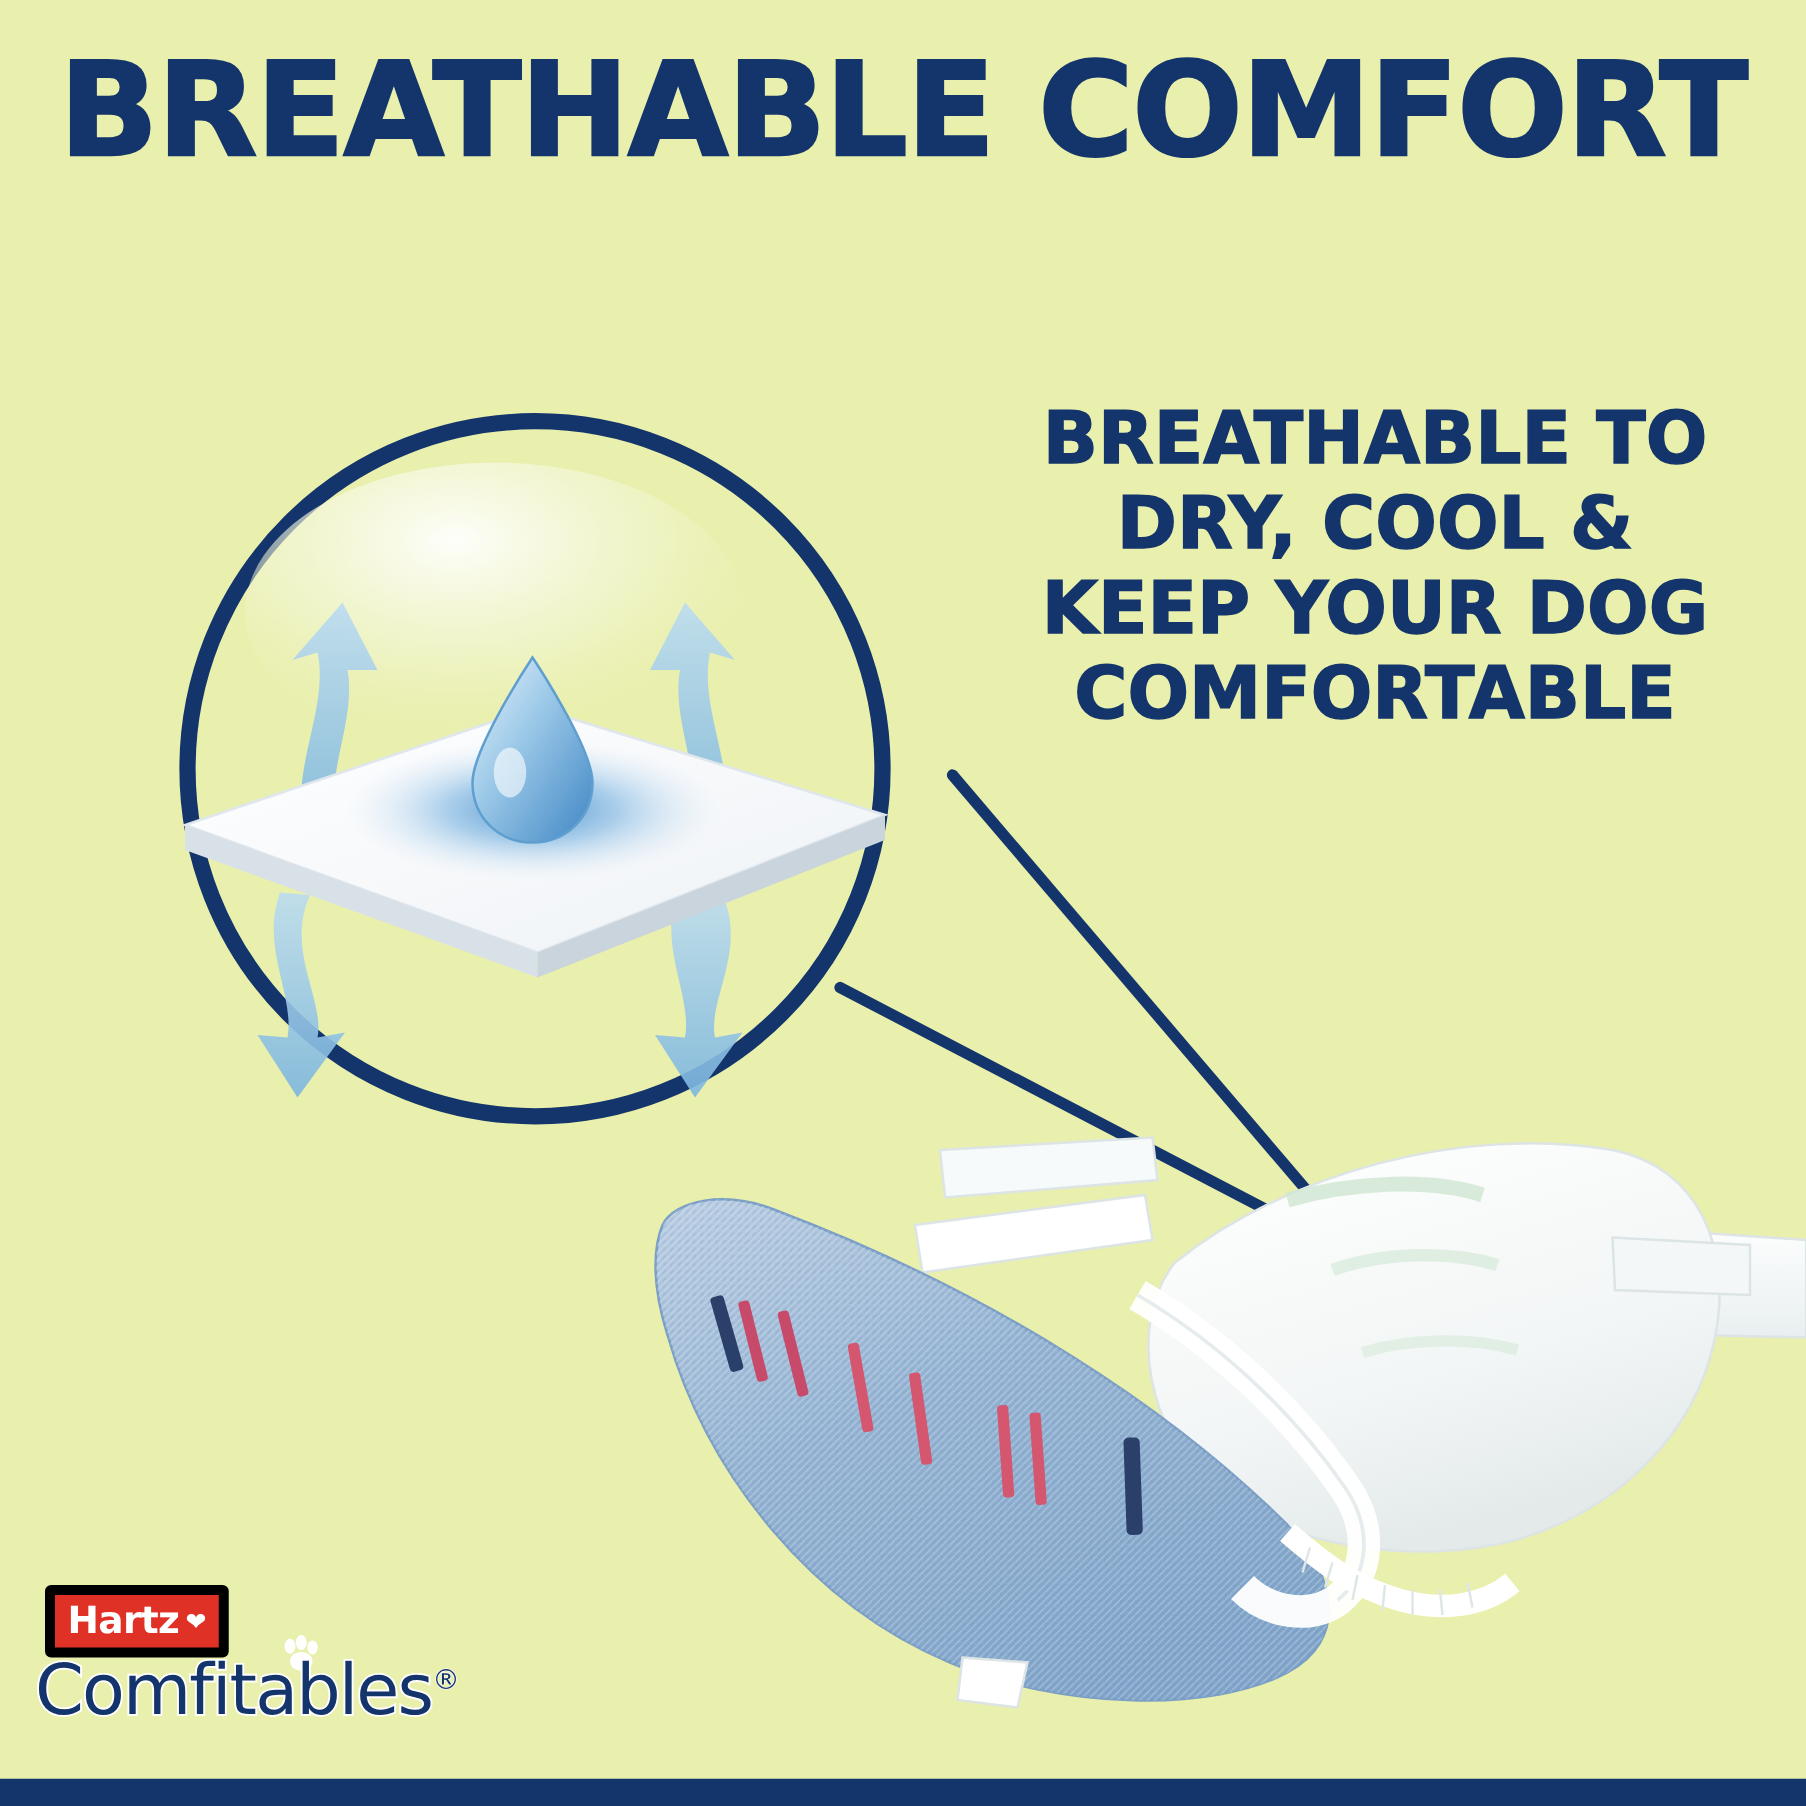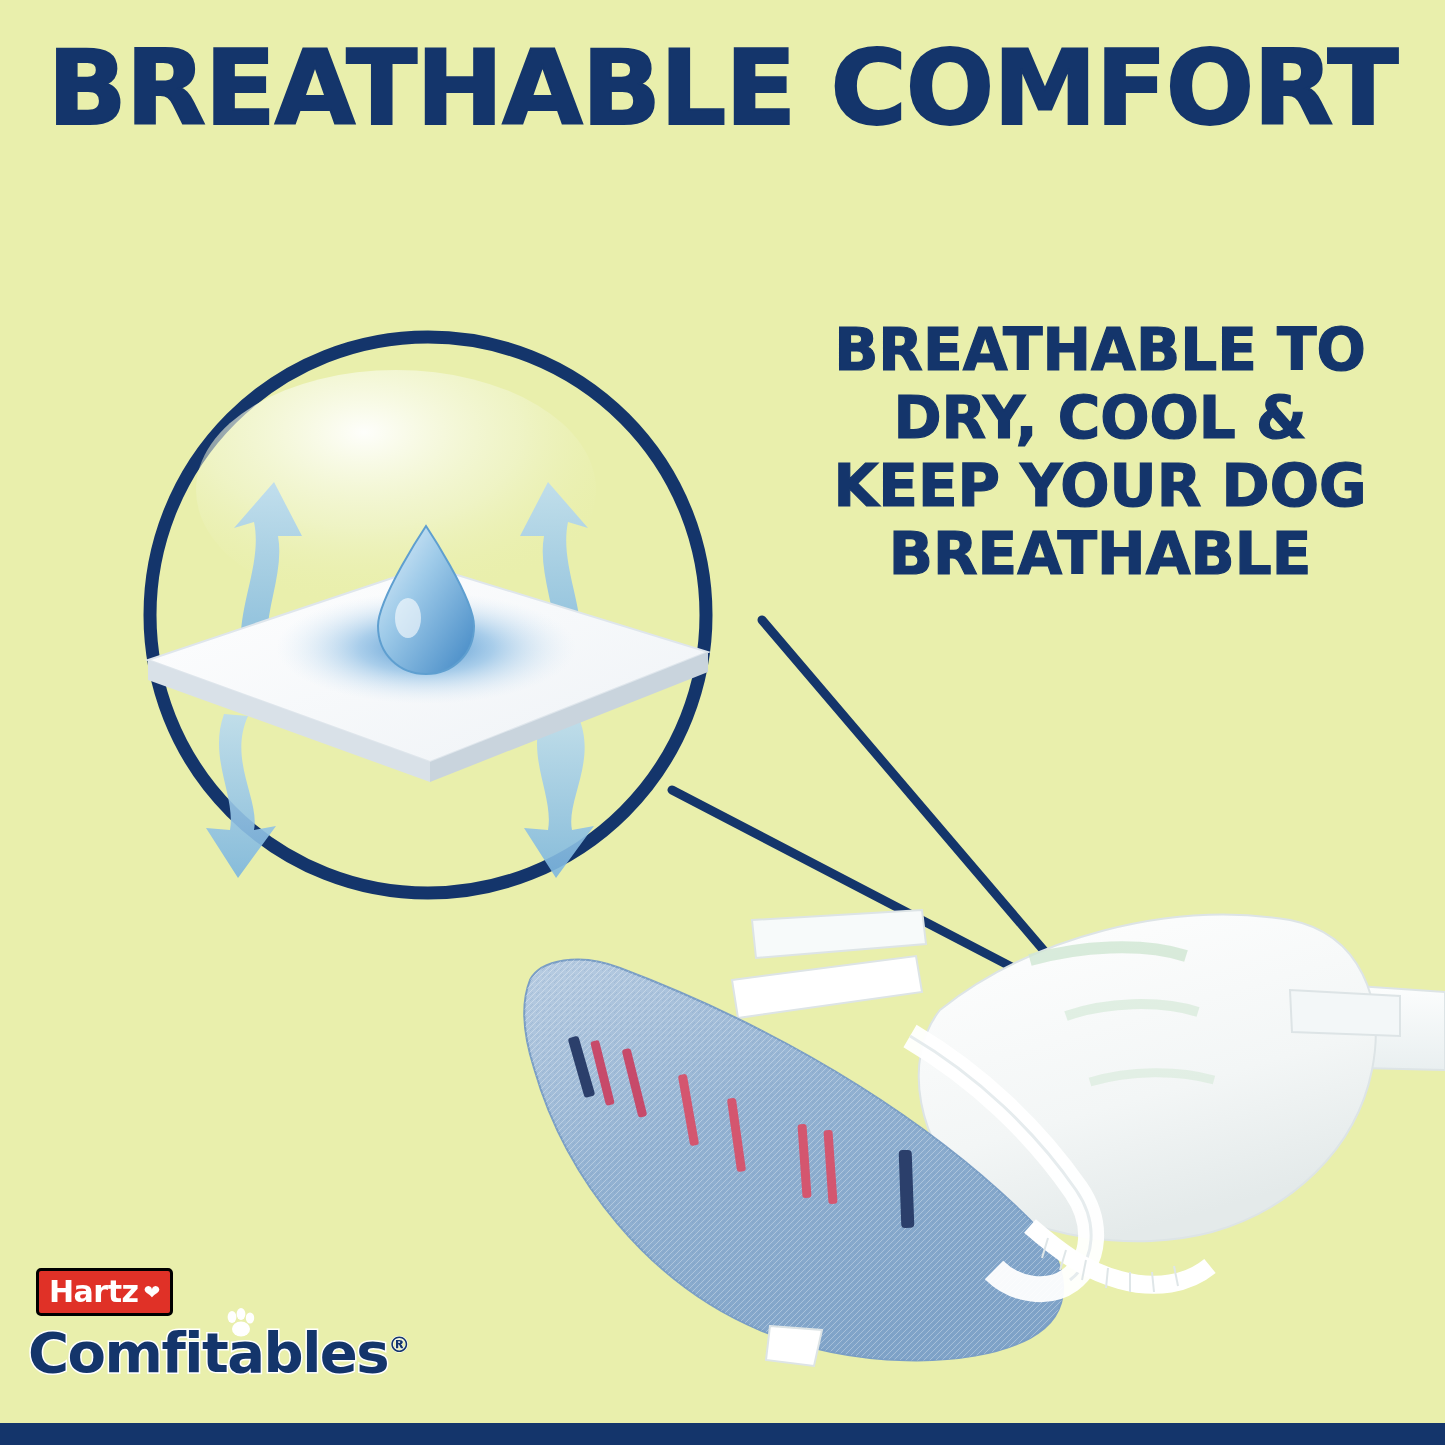--- a/index.html
+++ b/index.html
@@ -62,35 +62,35 @@
 
   
   .brand{
     position:absolute;
     left:28px;top:1268px;
     width:340px;height:118px;
   }
   .hartz-box{
     position:absolute;left:8px;top:0;
     background:#e03127;
-    border:3px solid #000000;
+    border:8px solid #000000;
     border-radius:5px;
     padding:3px 10px 4px 10px;
     color:#ffffff;
     font-size:30px;
     font-weight:bold;
     font-family:"DejaVu Sans", sans-serif;
     letter-spacing:-0.5px;
     display:flex;align-items:center;gap:5px;
   }
   .hartz-heart{font-size:20px;line-height:1;}
   .comfit{
     position:absolute;left:0;top:52px;
     font-size:56px;
-    font-weight:bold;
+    font-weight:normal;
     font-family:"DejaVu Sans", sans-serif;
     color:#14356b;
     letter-spacing:-1.5px;
     -webkit-text-stroke:3px #ffffff;
     paint-order:stroke fill;
     white-space:nowrap;
   }
   .comfit .fit{color:#14356b;}
   .comfit .reg{font-size:22px;vertical-align:super;-webkit-text-stroke:1px #ffffff;}
   .paw{
@@ -109,21 +109,21 @@
 <body>
 
 <div class="stage">
 
   <div class="headline">BREATHABLE COMFORT</div>
 
   <div class="side-copy">
     <span>BREATHABLE TO</span>
     <span>DRY, COOL &amp;</span>
     <span>KEEP YOUR DOG</span>
-    <span>BREATHABLE</span>
+    <span>COMFORTABLE</span>
   </div>
 
   <svg class="connectors" viewBox="0 0 1445 1445">
     <line x1="672" y1="790" x2="1075" y2="1000" stroke="#14356b" stroke-width="9" stroke-linecap="round"></line>
     <line x1="762" y1="620" x2="1086" y2="1000" stroke="#14356b" stroke-width="9" stroke-linecap="round"></line>
     <circle cx="1083" cy="1016" r="34" fill="none" stroke="#14356b" stroke-width="7"></circle>
     <circle cx="1083" cy="1016" r="31" fill="#f0f4f7" opacity="0.92"></circle>
   </svg>
 
   <div class="magnifier">

